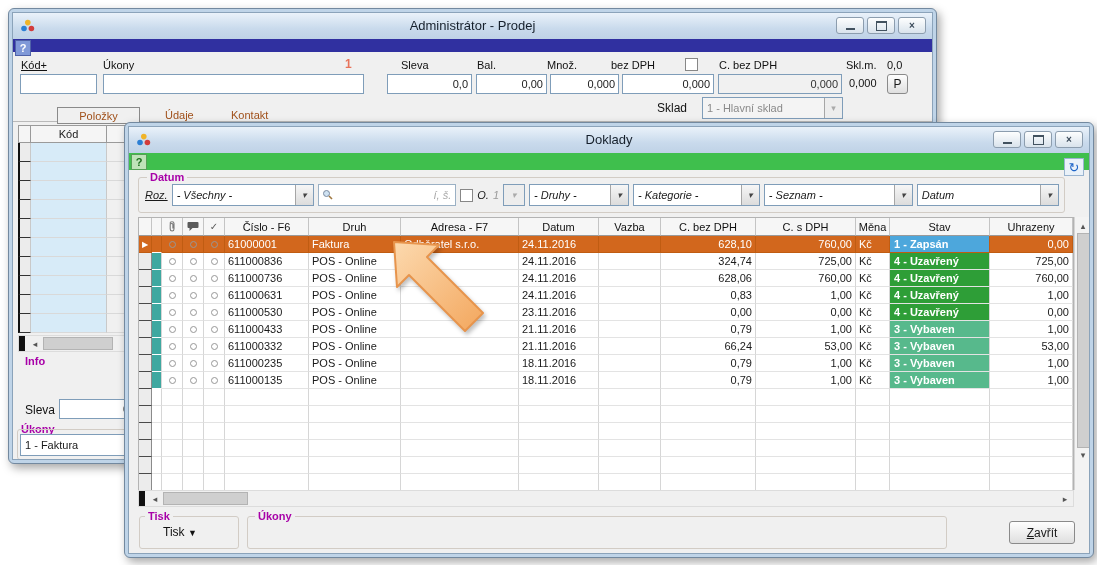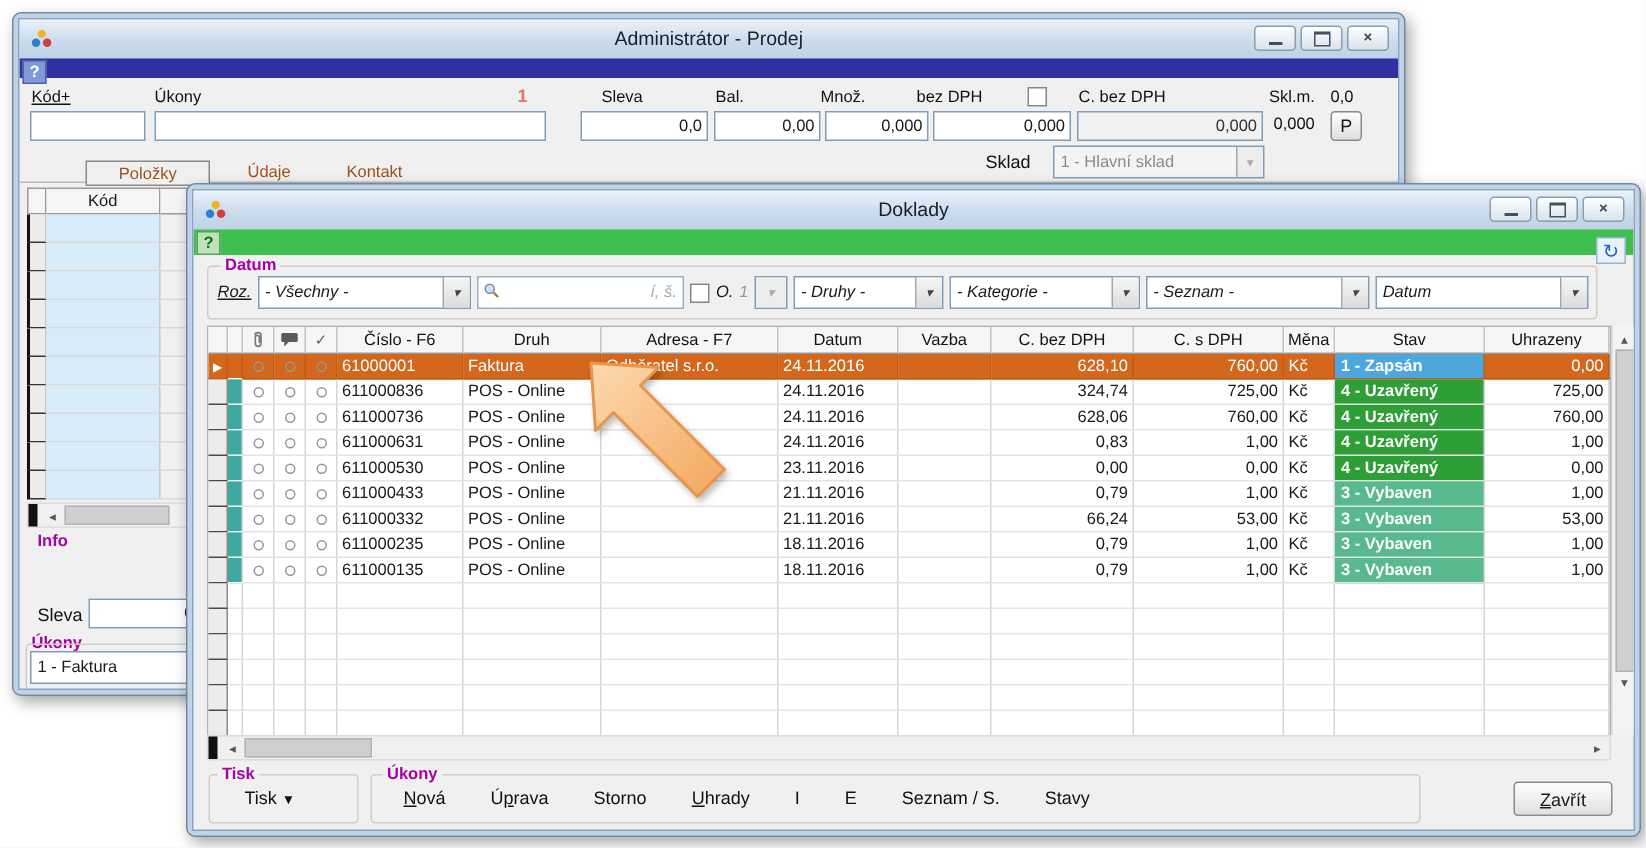--- a/index.html
+++ b/index.html
@@ -641,30 +641,20 @@
       <div class="sb-thumb" style="width:85px;"></div>
       <span class="sb-arrow" style="margin-left:auto;">▸</span>
     </div>
 
     <div class="groupbox" style="left:10px;top:389px;width:100px;height:33px;"></div>
     <span class="grouplabel" style="left:16px;top:383px;">Tisk</span>
     <span class="flatbtn" style="position:absolute;left:34px;top:398px;"><span>Tisk</span> <span style="font-size:9px;">▼</span></span>
 
     <div class="groupbox" style="left:118px;top:389px;width:700px;height:33px;"></div>
     <span class="grouplabel" style="left:126px;top:383px;">Úkony</span>
-    <div id="action-buttons" style="position:absolute;left:140px;top:398px;display:flex;gap:30px;align-items:center;">
-        <span class="flatbtn"><u>N</u>ová</span>
-        <span class="flatbtn">Ú<u>p</u>rava</span>
-        <span class="flatbtn">Storno</span>
-        <span class="flatbtn"><u>U</u>hrady</span>
-        <span class="flatbtn">I</span>
-        <span class="flatbtn">E</span>
-        <span class="flatbtn">Seznam / S.</span>
-        <span class="flatbtn">Stavy</span>
-      </div>
 
     <div class="pushbtn" style="position:absolute;left:880px;top:394px;width:66px;height:23px;">
         <span id="close-btn-label"><u>Z</u>avřít</span>
       </div>
   </div>
 </div>
 
 <svg width="112" height="112" style="position:absolute;left:386px;top:234px;z-index:30;filter:drop-shadow(2px 3px 2px rgba(0,0,0,.25));">
   <defs>
     <linearGradient id="ag" x1="0" y1="0" x2="1" y2="1">

